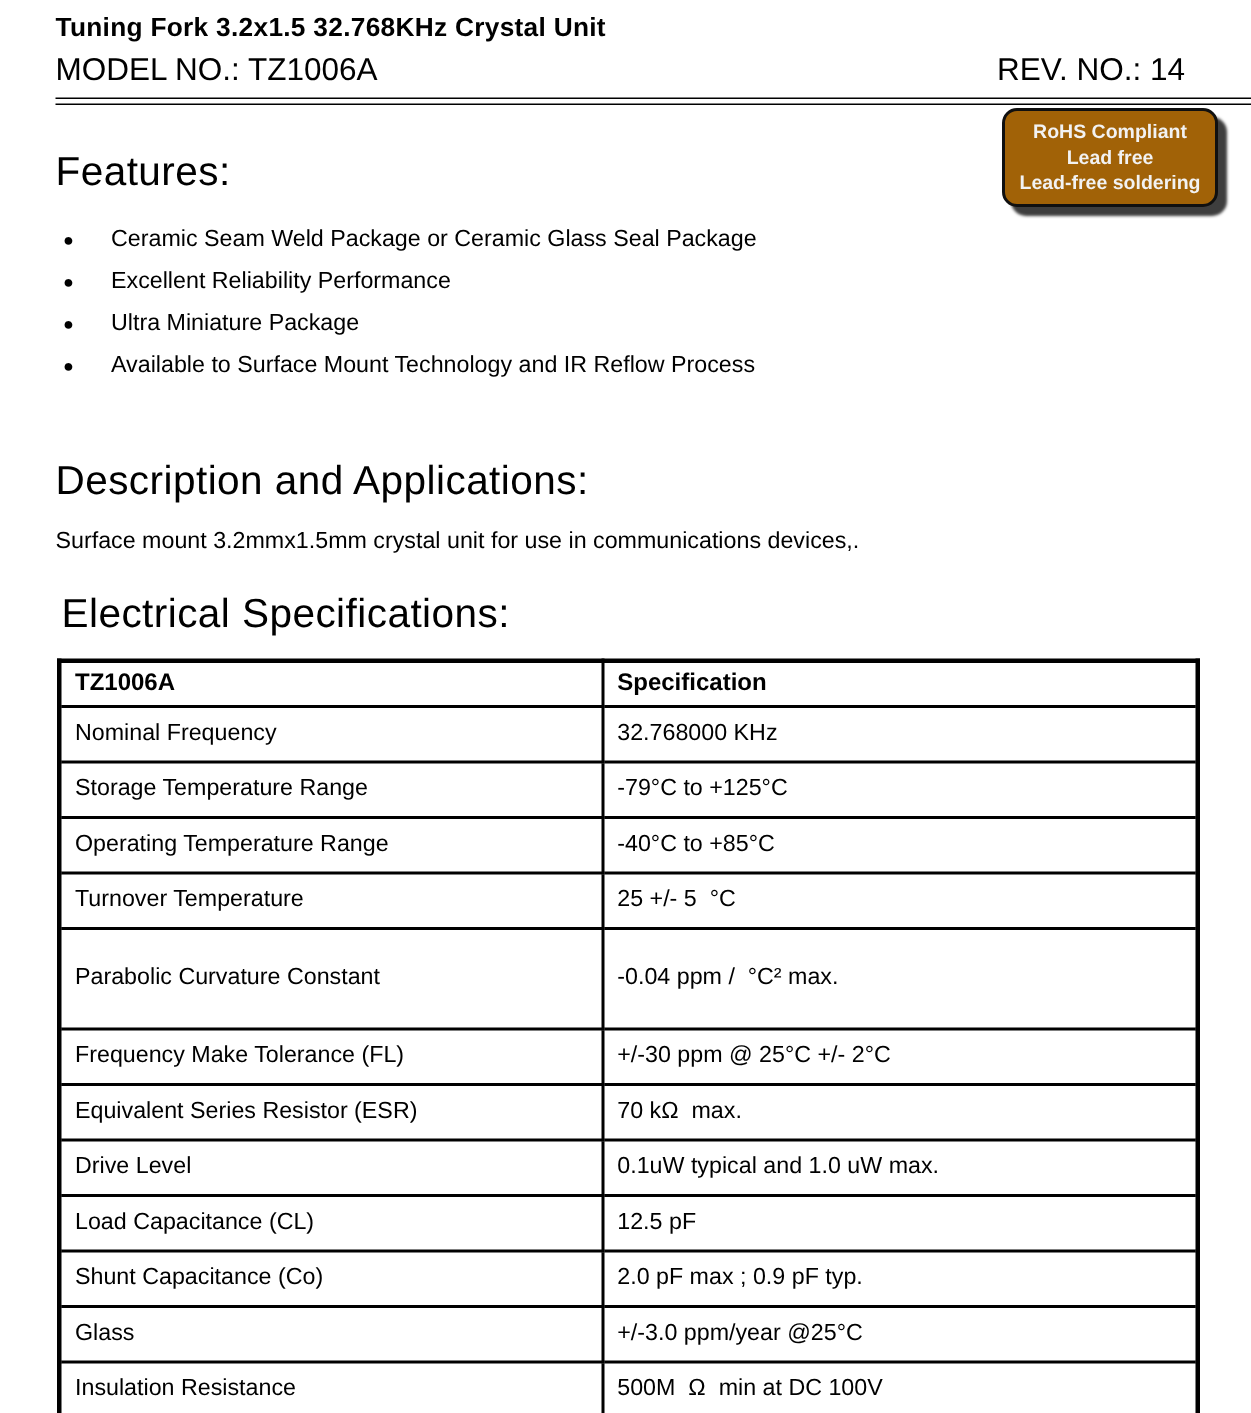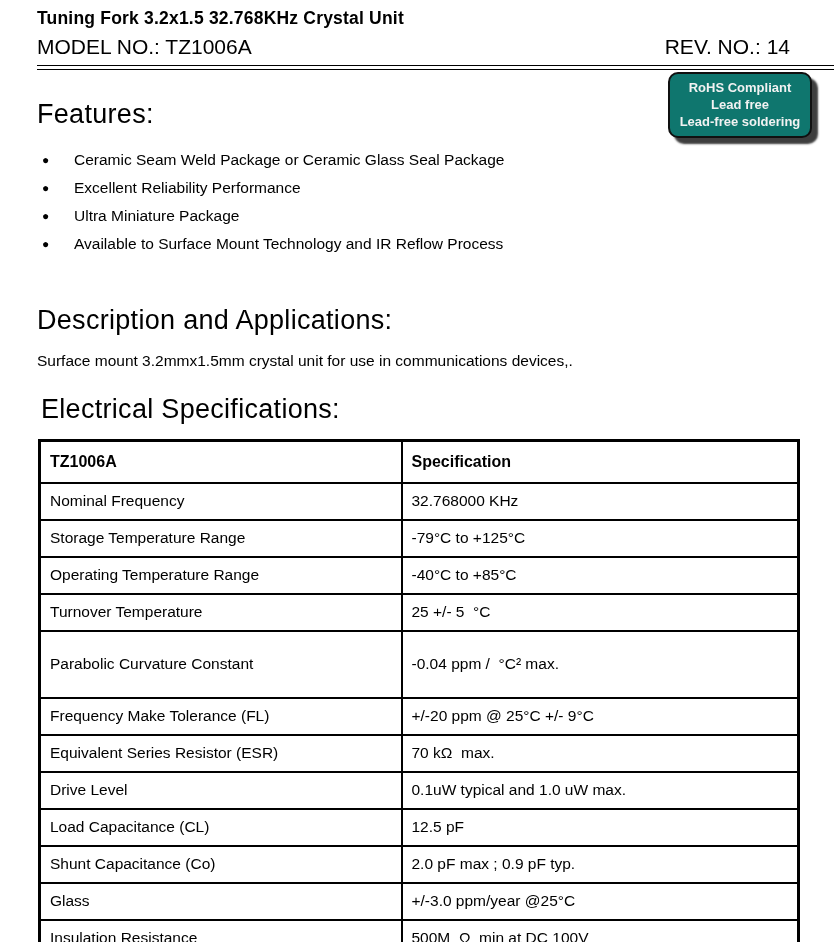--- a/index.html
+++ b/index.html
@@ -71,40 +71,40 @@
     border: 2px solid #000;
     font-size: 15.5px;
     text-align: left;
     padding: 0 9px;
     white-space: pre-wrap;
     vertical-align: middle;
   }
   .spec-table { border: 3px solid #000; }
   .spec-table col.c1 { width: 362px; }
   .spec-table col.c2 { width: 397px; }
-  .spec-table thead tr { height: 42px; }
+  .spec-table thead tr { height: 30px; }
   .spec-table tbody tr { height: 37px; }
   .spec-table tbody tr.tall { height: 67px; }
   .spec-table th { font-weight: bold; font-size: 16px; }
 </style>
 </head>
 <body>
 
 <div class="page">
 
   <div>
     <div class="doc-title">Tuning Fork 3.2x1.5 32.768KHz Crystal Unit</div>
     <div class="model-row">
       <span>MODEL NO.: TZ1006A</span>
       <span>REV. NO.: 14</span>
     </div>
   </div>
   <div class="double-rule"></div>
 
-  <div class="rohs-badge" style="background: #0f766e; color: rgb(242, 242, 242);">
+  <div class="rohs-badge" style="background: #a16207; color: rgb(242, 242, 242);">
     <div>RoHS Compliant</div>
     <div>Lead free</div>
     <div>Lead-free soldering</div>
   </div>
 
   <div class="section-heading h-features">Features:</div>
   <div class="feature-list">
     <div class="feature-item">
       <span class="bullet">●</span>
       <span>Ceramic Seam Weld Package or Ceramic Glass Seal Package</span>
@@ -155,21 +155,21 @@
       <tr>
         <td>Turnover Temperature</td>
         <td>25 +/- 5  °C</td>
       </tr>
       <tr class="tall">
         <td>Parabolic Curvature Constant</td>
         <td>-0.04 ppm /  °C² max.</td>
       </tr>
       <tr>
         <td>Frequency Make Tolerance (FL)</td>
-        <td>+/-20 ppm @ 25°C +/- 9°C</td>
+        <td>+/-30 ppm @ 25°C +/- 2°C</td>
       </tr>
       <tr>
         <td>Equivalent Series Resistor (ESR)</td>
         <td>70 kΩ  max.</td>
       </tr>
       <tr>
         <td>Drive Level</td>
         <td>0.1uW typical and 1.0 uW max.</td>
       </tr>
       <tr>

